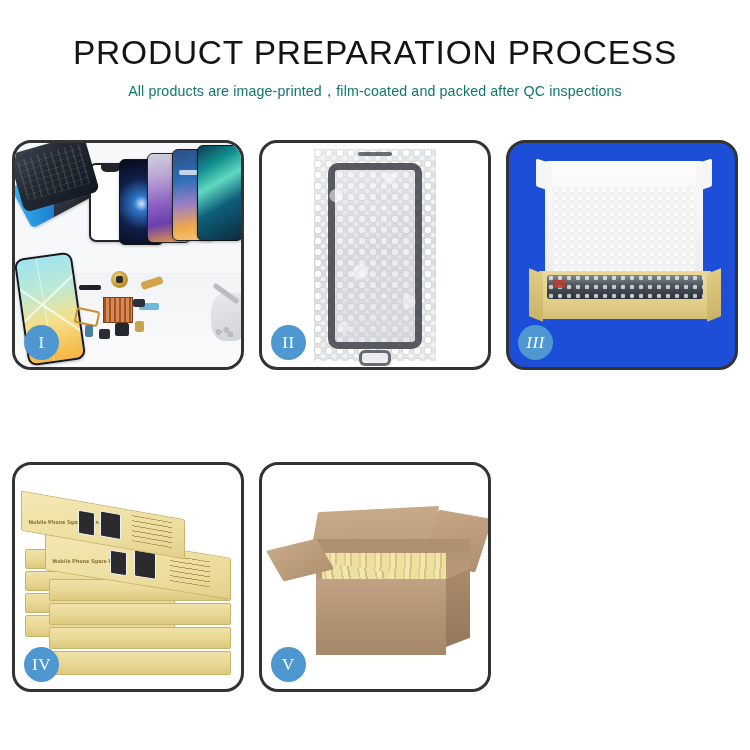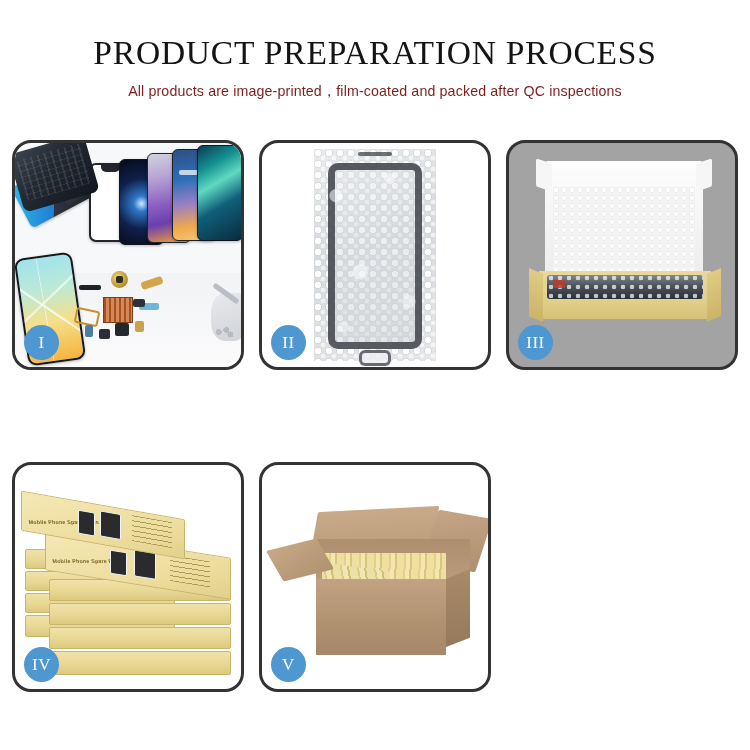--- a/index.html
+++ b/index.html
@@ -28,28 +28,28 @@
     width: 750px;
     text-align: center;
   }
   .title {
     font-size: 33.5px;
     font-weight: 400;
     letter-spacing: 0.8px;
     color: #141414;
     line-height: 1.16;
     white-space: nowrap;
-    font-family: Liberation Serif, serif;
+    font-family: Liberation Sans, sans-serif;
   }
   .subtitle {
     margin-top: 9px;
     font-size: 14.2px;
     font-weight: 400;
     letter-spacing: 0.15px;
-    color: #7f1d1d;
+    color: #0f766e;
     white-space: nowrap;
     font-family: "Liberation Sans", "DejaVu Sans", sans-serif;
   }
 
   
   .grid {
     position: absolute;
     top: 140px;
     left: 12px;
     width: 726px;
@@ -210,21 +210,21 @@
                  border-radius:2px; transform: rotate(36deg); }
   .cmp-screws  { left: 200px; top: 184px; width: 18px; height: 10px;
                  background: radial-gradient(circle at 20% 50%, #b8bcc2 0 3px, transparent 3px),
                              radial-gradient(circle at 62% 30%, #b8bcc2 0 3px, transparent 3px),
                              radial-gradient(circle at 86% 74%, #b8bcc2 0 3px, transparent 3px); }
   .cmp-hand    { left: 196px; top: 150px; width: 34px; height: 48px;
                  background: linear-gradient(160deg,#e6e8ea,#c9ccd1); border-radius: 40% 20% 30% 40%;
                  opacity:.85; }
 
   
-  .p2 { background: #ffffff; }
+  .p2 { background: #ffffff; border-radius: 18px; }
   .bubble-sheet {
     position: absolute;
     left: 50%; top: 50%;
     transform: translate(-50%,-50%);
     width: 122px; height: 212px;
     background:
       radial-gradient(circle at 4px 4px, rgba(255,255,255,.95) 0 3px, rgba(200,205,208,.55) 3.4px, transparent 4.2px) 0 0/11px 11px,
       radial-gradient(circle at 4px 4px, rgba(255,255,255,.6) 0 2px, transparent 2.6px) 5px 5px/11px 11px,
       linear-gradient(160deg,#e9ebec 0%, #d7dadd 45%, #e4e6e8 100%);
   }
@@ -249,21 +249,21 @@
     background:
       radial-gradient(circle at 18% 22%, rgba(255,255,255,.55) 0 6px, transparent 7px),
       radial-gradient(circle at 62% 14%, rgba(255,255,255,.45) 0 5px, transparent 6px),
       radial-gradient(circle at 38% 58%, rgba(255,255,255,.5) 0 7px, transparent 8px),
       radial-gradient(circle at 78% 72%, rgba(255,255,255,.42) 0 6px, transparent 7px),
       radial-gradient(circle at 24% 84%, rgba(255,255,255,.4) 0 5px, transparent 6px);
     pointer-events:none;
   }
 
   
-  .p3 { background: #a3a3a3; }
+  .p3 { background: #1d4ed8; font-style: italic; }
   .box3-lid {
     position: absolute; left: 36px; top: 18px; width: 158px; height: 118px;
     background: linear-gradient(180deg,#fdfdfd 0%, #f4f4f4 55%, #ececec 100%);
     border-radius: 3px;
   }
   .box3-lid::before {
     content:""; position:absolute; left:-9px; top:0; width:16px; height:28px;
     background:#f6f6f6; transform: skewY(18deg); border-radius:2px;
   }
   .box3-lid::after {

